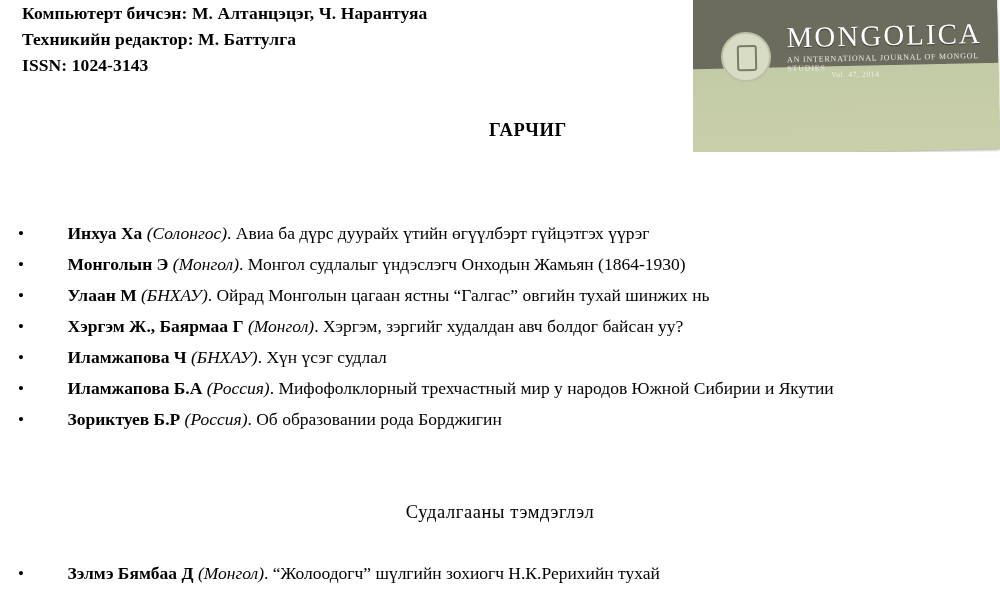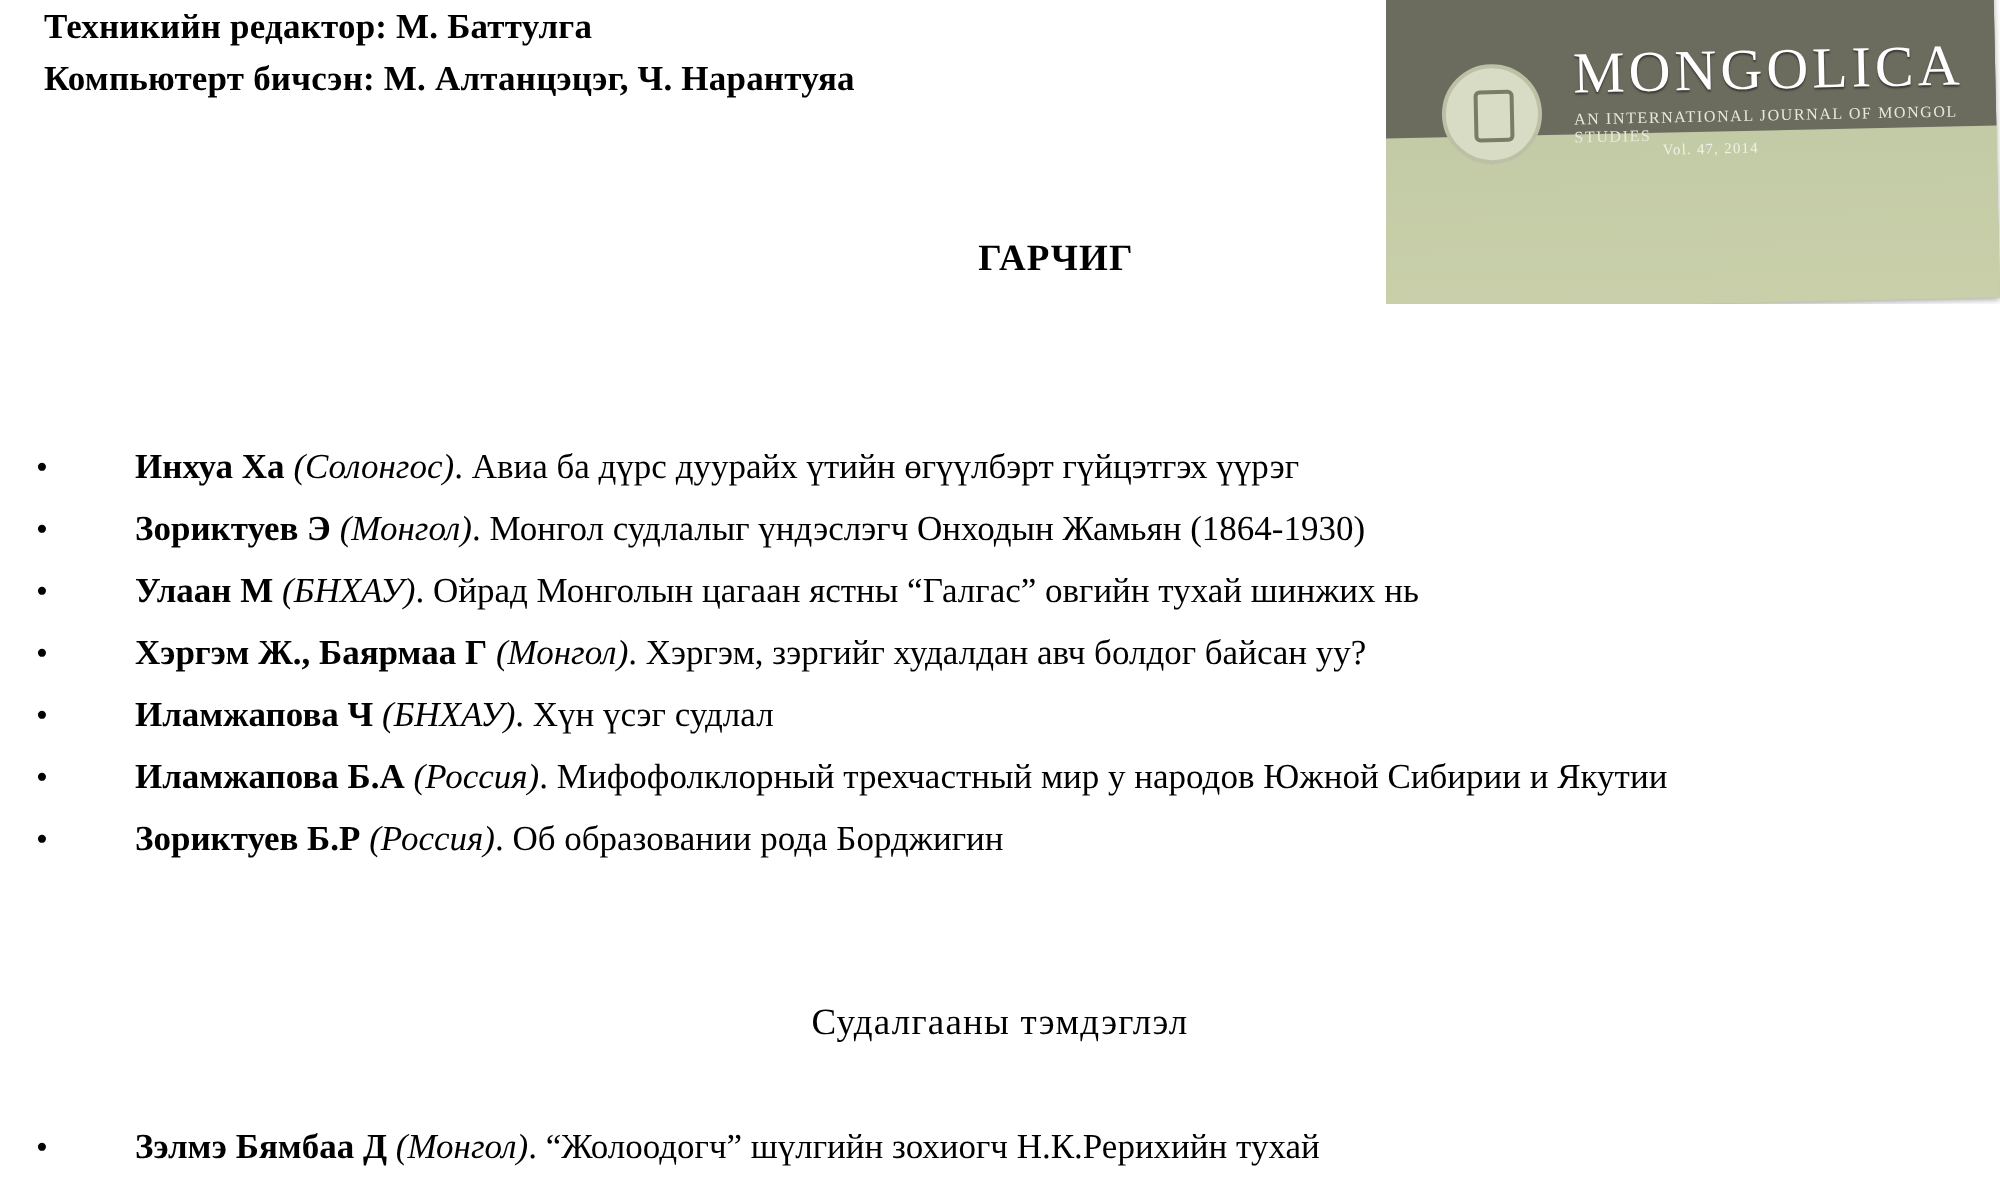--- a/index.html
+++ b/index.html
@@ -192,22 +192,23 @@
 
   b, .b { font-weight: bold; }
   i, .i { font-style: italic; }
 </style>
 </head>
 <body>
 
 <div class="page">
 
   <div class="imprint">
+    <div class="imprint-line">Компьютерт бичсэн: М. Алтанцэцэг, Ч. Нарантуяа</div>
     <div class="imprint-line">Техникийн редактор: М. Баттулга</div>
-    <div class="imprint-line">Компьютерт бичсэн: М. Алтанцэцэг, Ч. Нарантуяа</div>
+    <div class="imprint-line">ISSN: 1024-3143</div>
   </div>
 
   <div class="cover-wrap">
     <div class="cover">
       <div class="cover-inner"></div>
       <div class="cover-darkband"></div>
       <div class="cover-emblem"></div>
       <div class="cover-title">MONGOLICA</div>
       <div class="cover-sub">AN INTERNATIONAL JOURNAL OF MONGOL STUDIES</div>
       <div class="cover-vol">Vol. 47, 2014</div>
@@ -216,21 +217,21 @@
 
   <div class="heading-garchig">ГАРЧИГ</div>
 
   <div class="toc" id="toc">
       <div class="toc-item">
         <span class="bullet">•</span>
         <span class="txt"><b>Инхуа Ха </b><i>(Солонгос)</i><span>.</span><span> Авиа ба дүрс дуурайх  үтийн өгүүлбэрт гүйцэтгэх үүрэг</span></span>
       </div>
       <div class="toc-item">
         <span class="bullet">•</span>
-        <span class="txt"><b>Зориктуев Э </b><i>(Монгол)</i><span>.</span><span> Монгол судлалыг  үндэслэгч Онходын Жамьян (1864-1930)</span></span>
+        <span class="txt"><b>Монголын Э </b><i>(Монгол)</i><span>.</span><span> Монгол судлалыг  үндэслэгч Онходын Жамьян (1864-1930)</span></span>
       </div>
       <div class="toc-item">
         <span class="bullet">•</span>
         <span class="txt"><b>Улаан М </b><i>(БНХАУ)</i><span>.</span><span> Ойрад Монголын цагаан ястны “Галгас”  овгийн тухай шинжих нь</span></span>
       </div>
       <div class="toc-item">
         <span class="bullet">•</span>
         <span class="txt"><b>Хэргэм Ж., Баярмаа Г </b><i>(Монгол)</i><span>.</span><span> Хэргэм, зэргийг худалдан  авч болдог байсан уу?</span></span>
       </div>
       <div class="toc-item">

